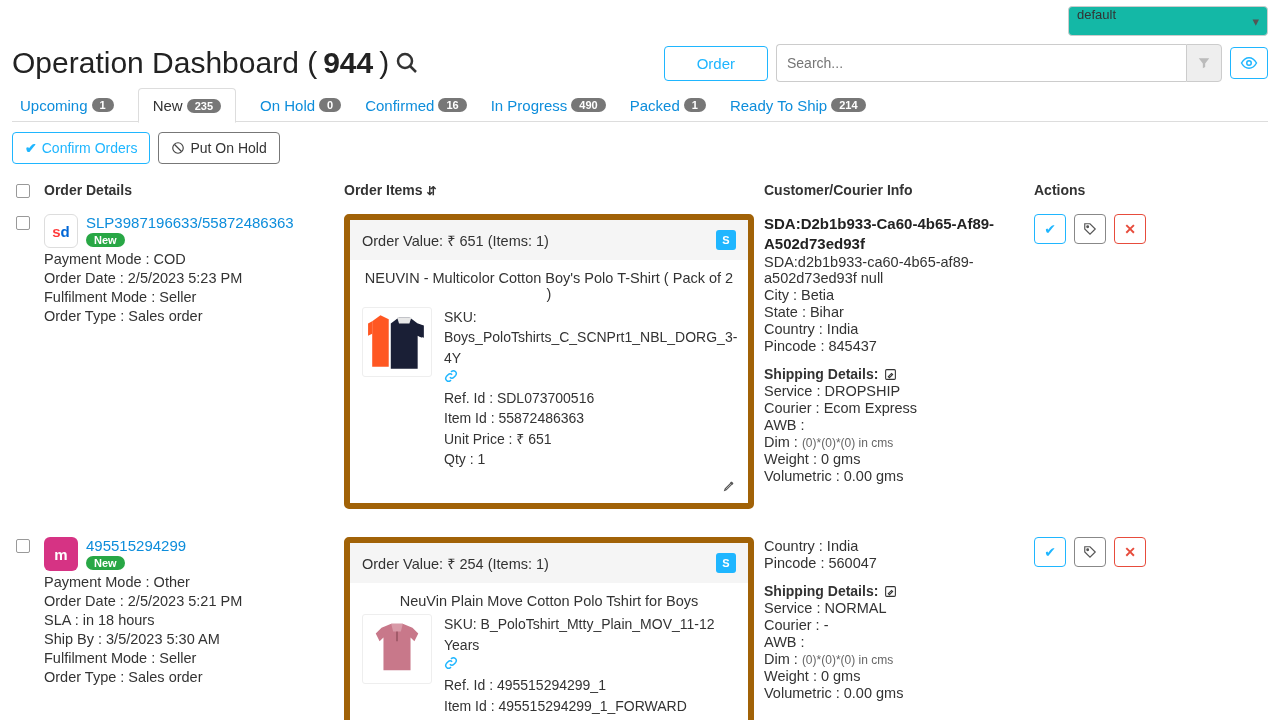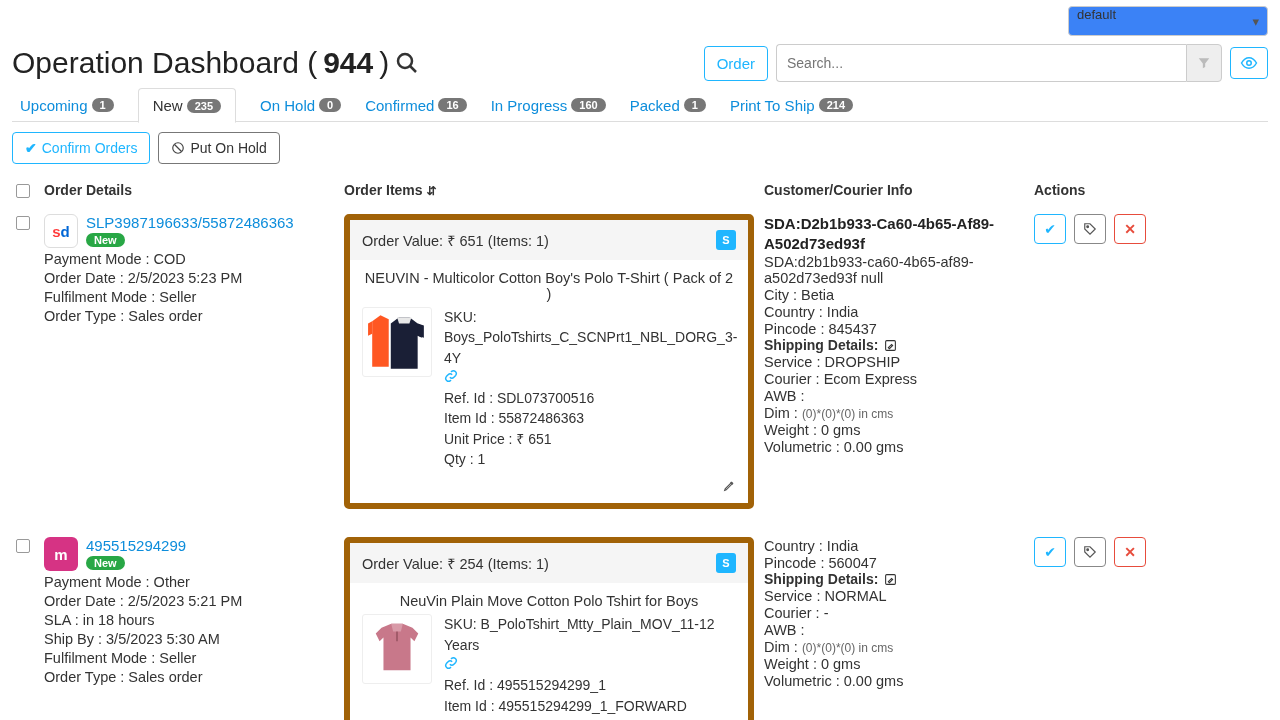--- a/index.html
+++ b/index.html
@@ -1,28 +1,28 @@
 <!DOCTYPE html>
 <html><head>
 <meta charset="utf-8">
 <style>
 * { box-sizing: border-box; margin: 0; padding: 0; }
 body { font-family: -apple-system, "Helvetica Neue", Arial, sans-serif; font-size: 14px; color: #333; background: #fff; }
 .container { width: 1280px; padding: 6px 12px 40px; }
 .top-row { display: flex; justify-content: flex-end; margin-bottom: 8px; }
-.select-default { width: 200px; height: 30px; border: 1px solid #ccc; border-radius: 4px; padding: 0 8px; font-size: 13px; background: #3b82f6; position: relative; }
+.select-default { width: 200px; height: 30px; border: 1px solid #ccc; border-radius: 4px; padding: 0 8px; font-size: 13px; background: #14b8a6; position: relative; }
 .select-default::after { content: "▾"; position: absolute; right: 8px; top: 50%; transform: translateY(-50%); color: #555; }
 
 .header-row { display: flex; align-items: center; justify-content: space-between; margin-bottom: 6px; }
 .title { font-size: 30px; font-weight: 400; color: #222; display: flex; align-items: center; gap: 6px; }
 .title b { font-weight: 700; }
 .mag-icon { width: 24px; height: 24px; }
 
 .search-group { display: flex; align-items: center; gap: 8px; }
-.order-btn { border: 1px solid #1fb6ff; color: #1fb6ff; background: #fff; border-radius: 4px; padding: 8px 12px; font-size: 15px; }
+.order-btn { border: 1px solid #1fb6ff; color: #1fb6ff; background: #fff; border-radius: 4px; padding: 8px 32px; font-size: 15px; }
 .search-wrap { display: flex; }
 .search-input { width: 410px; height: 38px; border: 1px solid #ccc; border-right: none; border-radius: 4px 0 0 4px; padding: 0 10px; font-size: 14px; color: #777; }
 .filter-btn { width: 36px; height: 38px; border: 1px solid #ccc; background: #eee; border-radius: 0 4px 4px 0; display: flex; align-items: center; justify-content: center; color: #aaa; }
 .eye-btn { width: 38px; height: 32px; border: 1px solid #1fb6ff; border-radius: 4px; color: #1fb6ff; display: flex; align-items: center; justify-content: center; background: #fff; }
 
 .tabs { display: flex; align-items: center; gap: 24px; border-bottom: 0; margin-bottom: 10px; padding-left: 8px; }
 .tab { display: flex; align-items: center; gap: 4px; color: #0d8ddb; font-size: 15px; cursor: pointer; padding: 8px 0; }
 .tab.active { color: #333; border: 1px solid #ddd; border-bottom: 1px solid #fff; border-radius: 4px 4px 0 0; padding: 8px 14px; margin-bottom: -1px; background: #fff; }
 .badge { background: #777; color: #fff; border-radius: 10px; padding: 1px 8px; font-size: 11px; font-weight: 600; }
 .tabs-line { border-bottom: 1px solid #ddd; margin-top: -11px; margin-bottom: 10px; }
@@ -61,21 +61,21 @@
 .item-body { padding: 10px 12px; }
 .item-title { font-size: 14.5px; color: #333; margin-bottom: 5px; text-align: center; }
 .item-content { display: flex; gap: 12px; }
 .product-img { width: 70px; height: 70px; border: 1px solid #eee; border-radius: 3px; flex-shrink: 0; display: flex; align-items: center; justify-content: center; }
 .item-fields { font-size: 14px; color: #333; line-height: 1.45; flex: 1; }
 .link-icon { width: 14px; height: 14px; display: inline-block; }
 .edit-row { text-align: right; padding: 0 12px 8px; }
 
 .cust-name { font-weight: 700; font-size: 15px; color: #222; line-height: 1.3; }
 .cust-line { font-size: 14.5px; color: #333; margin-top: 1px; }
-.ship-head { font-weight: 700; margin-top: 0; display: flex; align-items: center; gap: 6px; }
+.ship-head { font-weight: 700; margin-top: 12px; display: flex; align-items: center; gap: 6px; }
 .pencil-sm { width: 13px; height: 13px; }
 .dim-note { font-size: 12px; color: #666; }
 
 .action-buttons { display: flex; gap: 8px; }
 .sqbtn { width: 32px; height: 30px; border-radius: 4px; display: flex; align-items: center; justify-content: center; background: #fff; cursor: pointer; }
 .sq-blue { border: 1px solid #1fb6ff; color: #1fb6ff; }
 .sq-grey { border: 1px solid #888; color: #555; }
 .sq-red { border: 1px solid #e74c3c; color: #e74c3c; }
 
 
@@ -132,28 +132,28 @@
     <div class="tab">
         <span>On Hold</span>
         <span class="badge">0</span>
       </div>
     <div class="tab">
         <span>Confirmed</span>
         <span class="badge">16</span>
       </div>
     <div class="tab">
         <span>In Progress</span>
-        <span class="badge">160</span>
+        <span class="badge">490</span>
       </div>
     <div class="tab">
         <span>Packed</span>
         <span class="badge">1</span>
       </div>
     <div class="tab">
-        <span>Print To Ship</span>
+        <span>Ready To Ship</span>
         <span class="badge">214</span>
       </div>
   </div>
   <div class="tabs-line"></div>
 
   <div class="action-bar">
     <button class="btn btn-primary">
       <span style="font-weight:700;">✔</span>
       <span>Confirm Orders</span>
     </button>
@@ -232,20 +232,21 @@
               <path d="M3 21l3-1 12-12-2-2L4 18z"></path>
               <path d="M14 6l4 4"></path>
             </svg>
         </div>
       </div>
     </div>
     <div class="col-cust">
       <div class="cust-name">SDA:D2b1b933-Ca60-4b65-Af89-A502d73ed93f</div>
       <div class="cust-line">SDA:d2b1b933-ca60-4b65-af89-a502d73ed93f null</div>
       <div class="cust-line">City : Betia</div>
+      <div class="cust-line">State : Bihar</div>
       <div class="cust-line">Country : India</div>
       <div class="cust-line">Pincode : 845437</div>
       <div class="ship-head">
           <span>Shipping Details:</span>
         <svg class="pencil-sm" viewBox="0 0 24 24" fill="none" stroke="#333" stroke-width="2">
             <rect x="3" y="3" width="18" height="18" rx="2"></rect>
             <path d="M8 16l6-6 2 2-6 6z"></path>
           </svg>
       </div>
       <div class="cust-line">Service : DROPSHIP</div>

